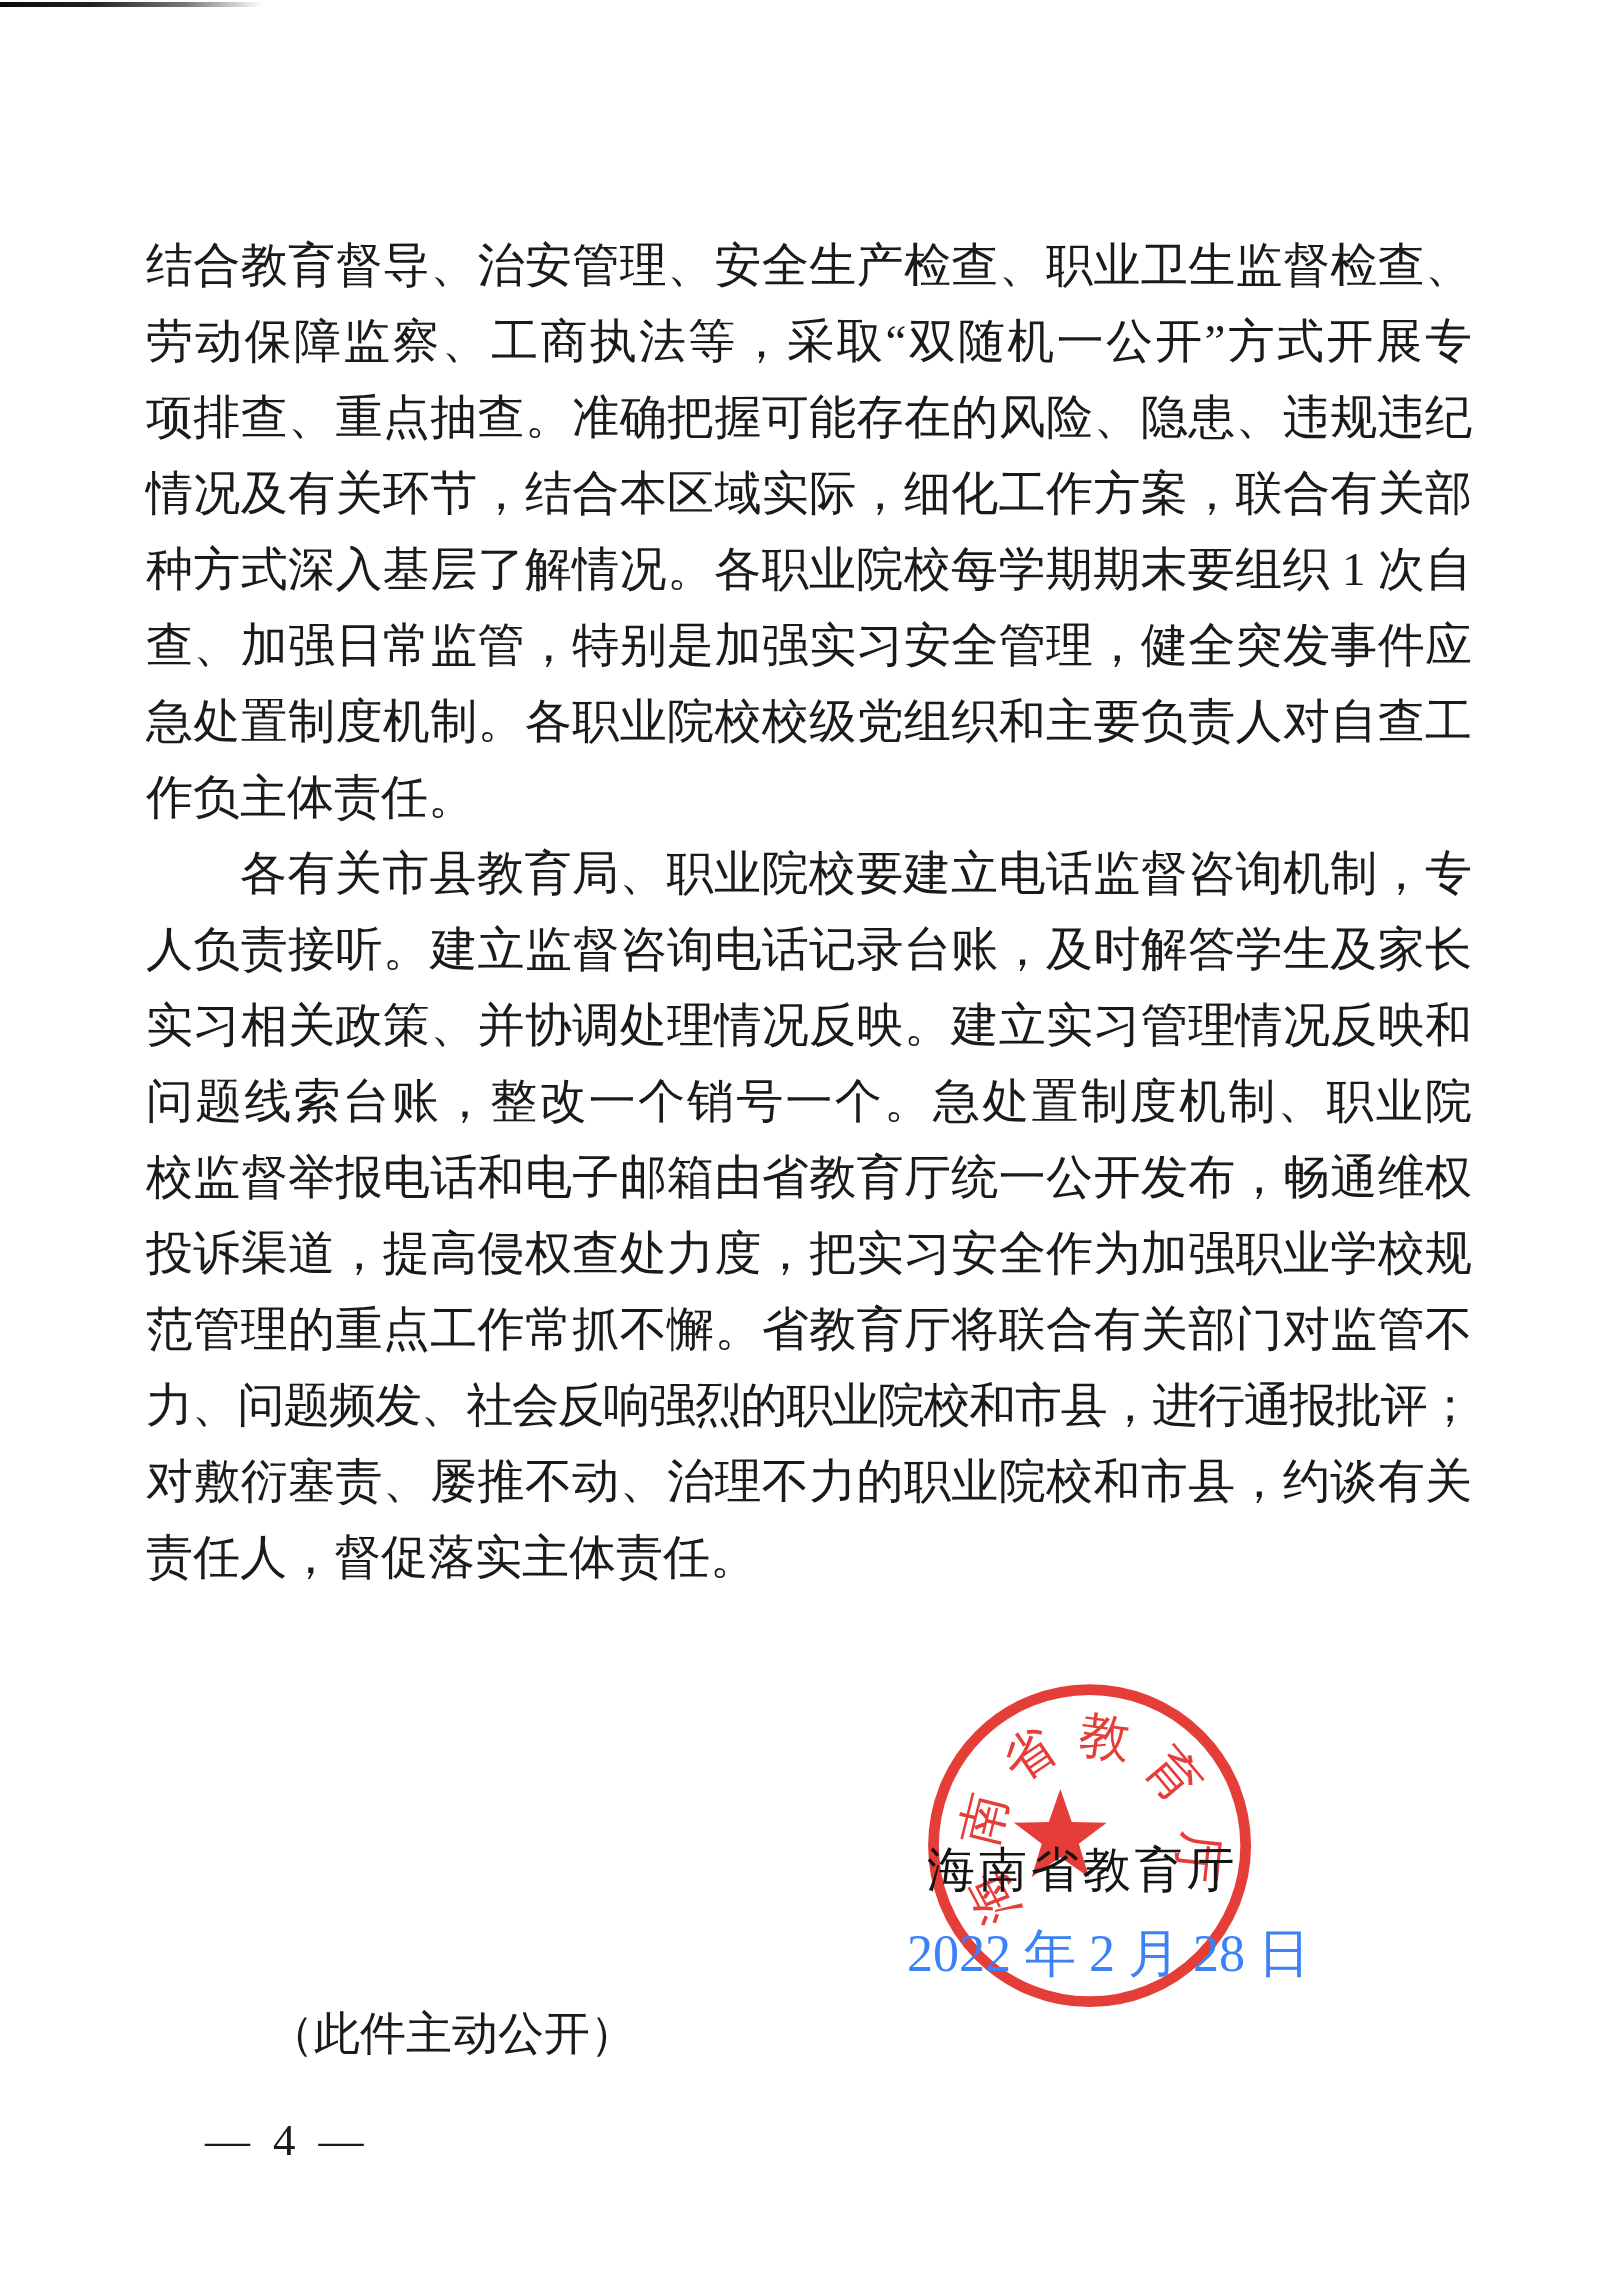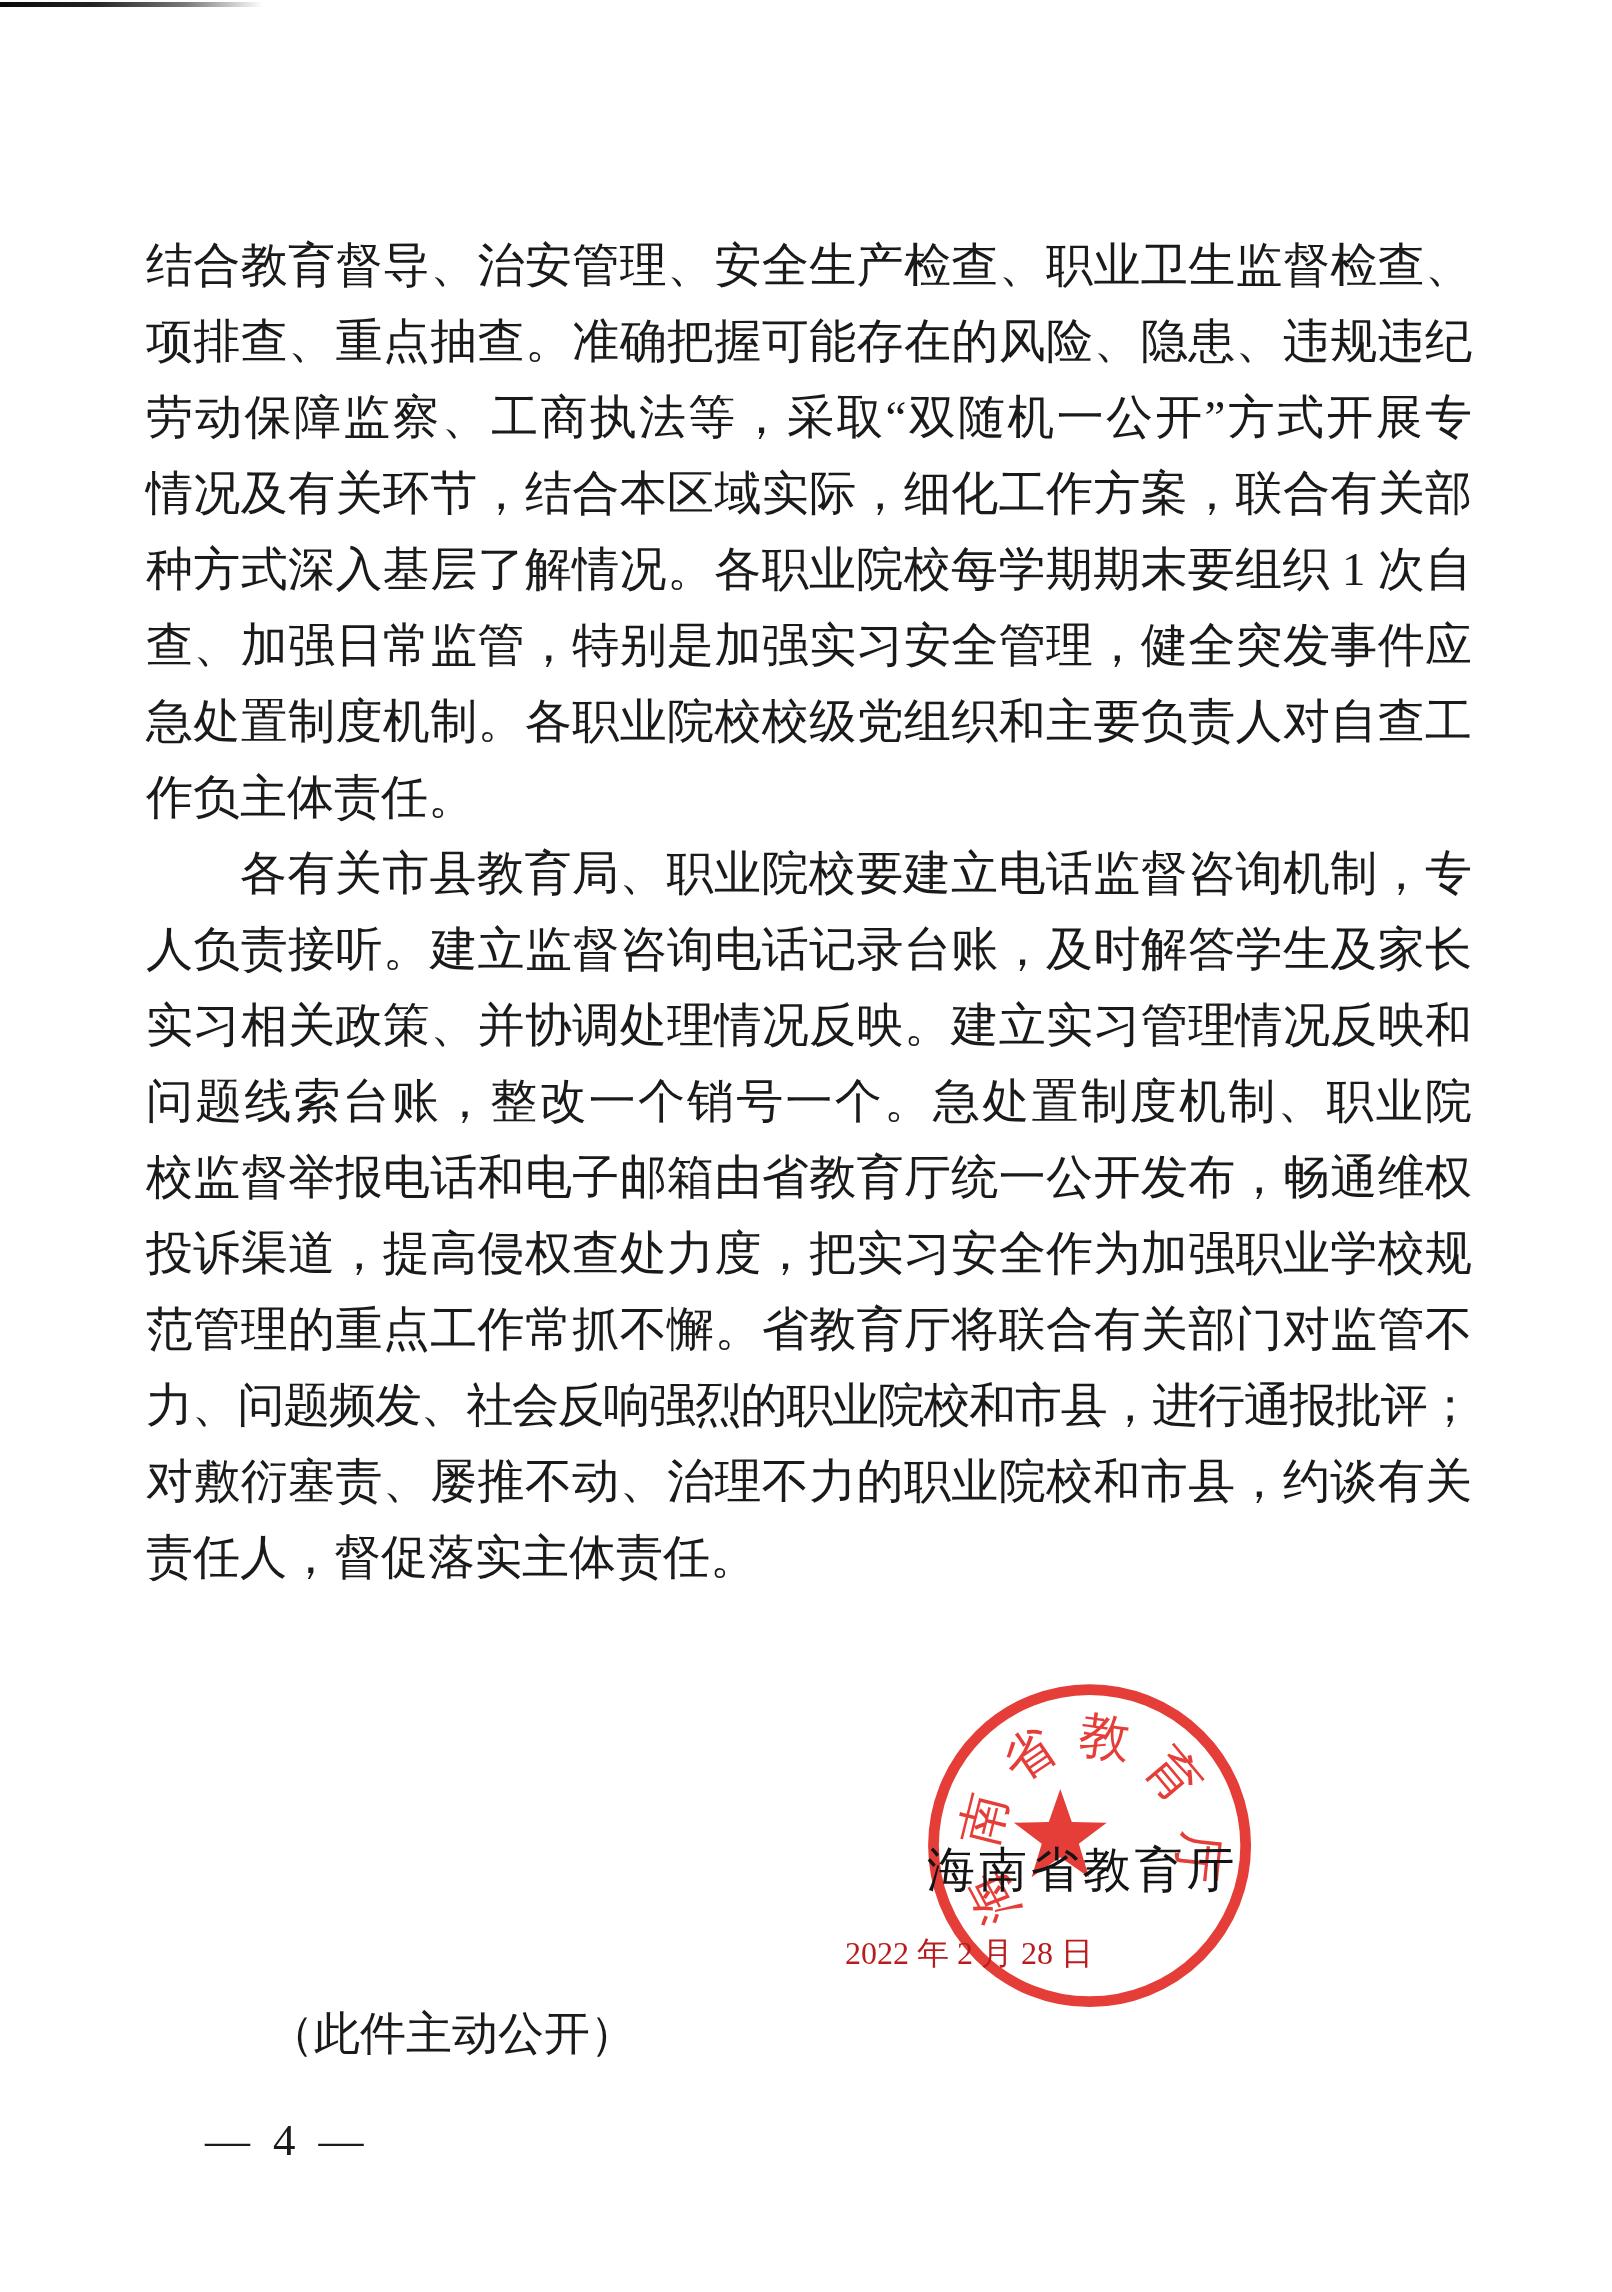--- a/index.html
+++ b/index.html
@@ -30,22 +30,22 @@
   }
   .line.last{text-align-last:left;}
   .line.indent{padding-left:94px;}
   .line.tight{letter-spacing:-1.6px;}
   .signature-org{
     position:absolute;left:927px;top:1841px;
     font-size:48px;line-height:57px;color:#141414;z-index:3;
     letter-spacing:3.9px;white-space:nowrap;
   }
   .signature-date{
-    position:absolute;left:845px;top:1925px;
-    font-size:32px;line-height:57px;color:#b91c1c;z-index:3;
+    position:absolute;left:907px;top:1925px;
+    font-size:52px;line-height:57px;color:#3b82f6;z-index:3;
     white-space:nowrap;
   }
   .footer-note{
     position:absolute;left:256px;top:2003px;
     font-size:46px;color:#1a1a1a;white-space:nowrap;margin-left:12px;
   }
   .page-number{
     position:absolute;left:205px;top:2114px;
     font-size:45px;color:#1a1a1a;letter-spacing:5.9px;white-space:nowrap;
   }
@@ -54,22 +54,22 @@
     z-index:2;opacity:0.88;
   }
 </style>
 </head>
 <body>
 
 <div class="scan-artifact"></div>
 
 <div class="doc-body">
   <div class="line">结合教育督导、治安管理、安全生产检查、职业卫生监督检查、</div>
+  <div class="line">劳动保障监察、工商执法等，采取“双随机一公开”方式开展专</div>
   <div class="line">项排查、重点抽查。准确把握可能存在的风险、隐患、违规违纪</div>
-  <div class="line">劳动保障监察、工商执法等，采取“双随机一公开”方式开展专</div>
   <div class="line">情况及有关环节，结合本区域实际，细化工作方案，联合有关部</div>
   <div class="line">种方式深入基层了解情况。各职业院校每学期期末要组织 1 次自</div>
   <div class="line">查、加强日常监管，特别是加强实习安全管理，健全突发事件应</div>
   <div class="line">急处置制度机制。各职业院校校级党组织和主要负责人对自查工</div>
   <div class="line last">作负主体责任。</div>
 
   <div class="line indent">各有关市县教育局、职业院校要建立电话监督咨询机制，专</div>
   <div class="line">人负责接听。建立监督咨询电话记录台账，及时解答学生及家长</div>
   <div class="line">实习相关政策、并协调处理情况反映。建立实习管理情况反映和</div>
   <div class="line">问题线索台账，整改一个销号一个。急处置制度机制、职业院</div>

